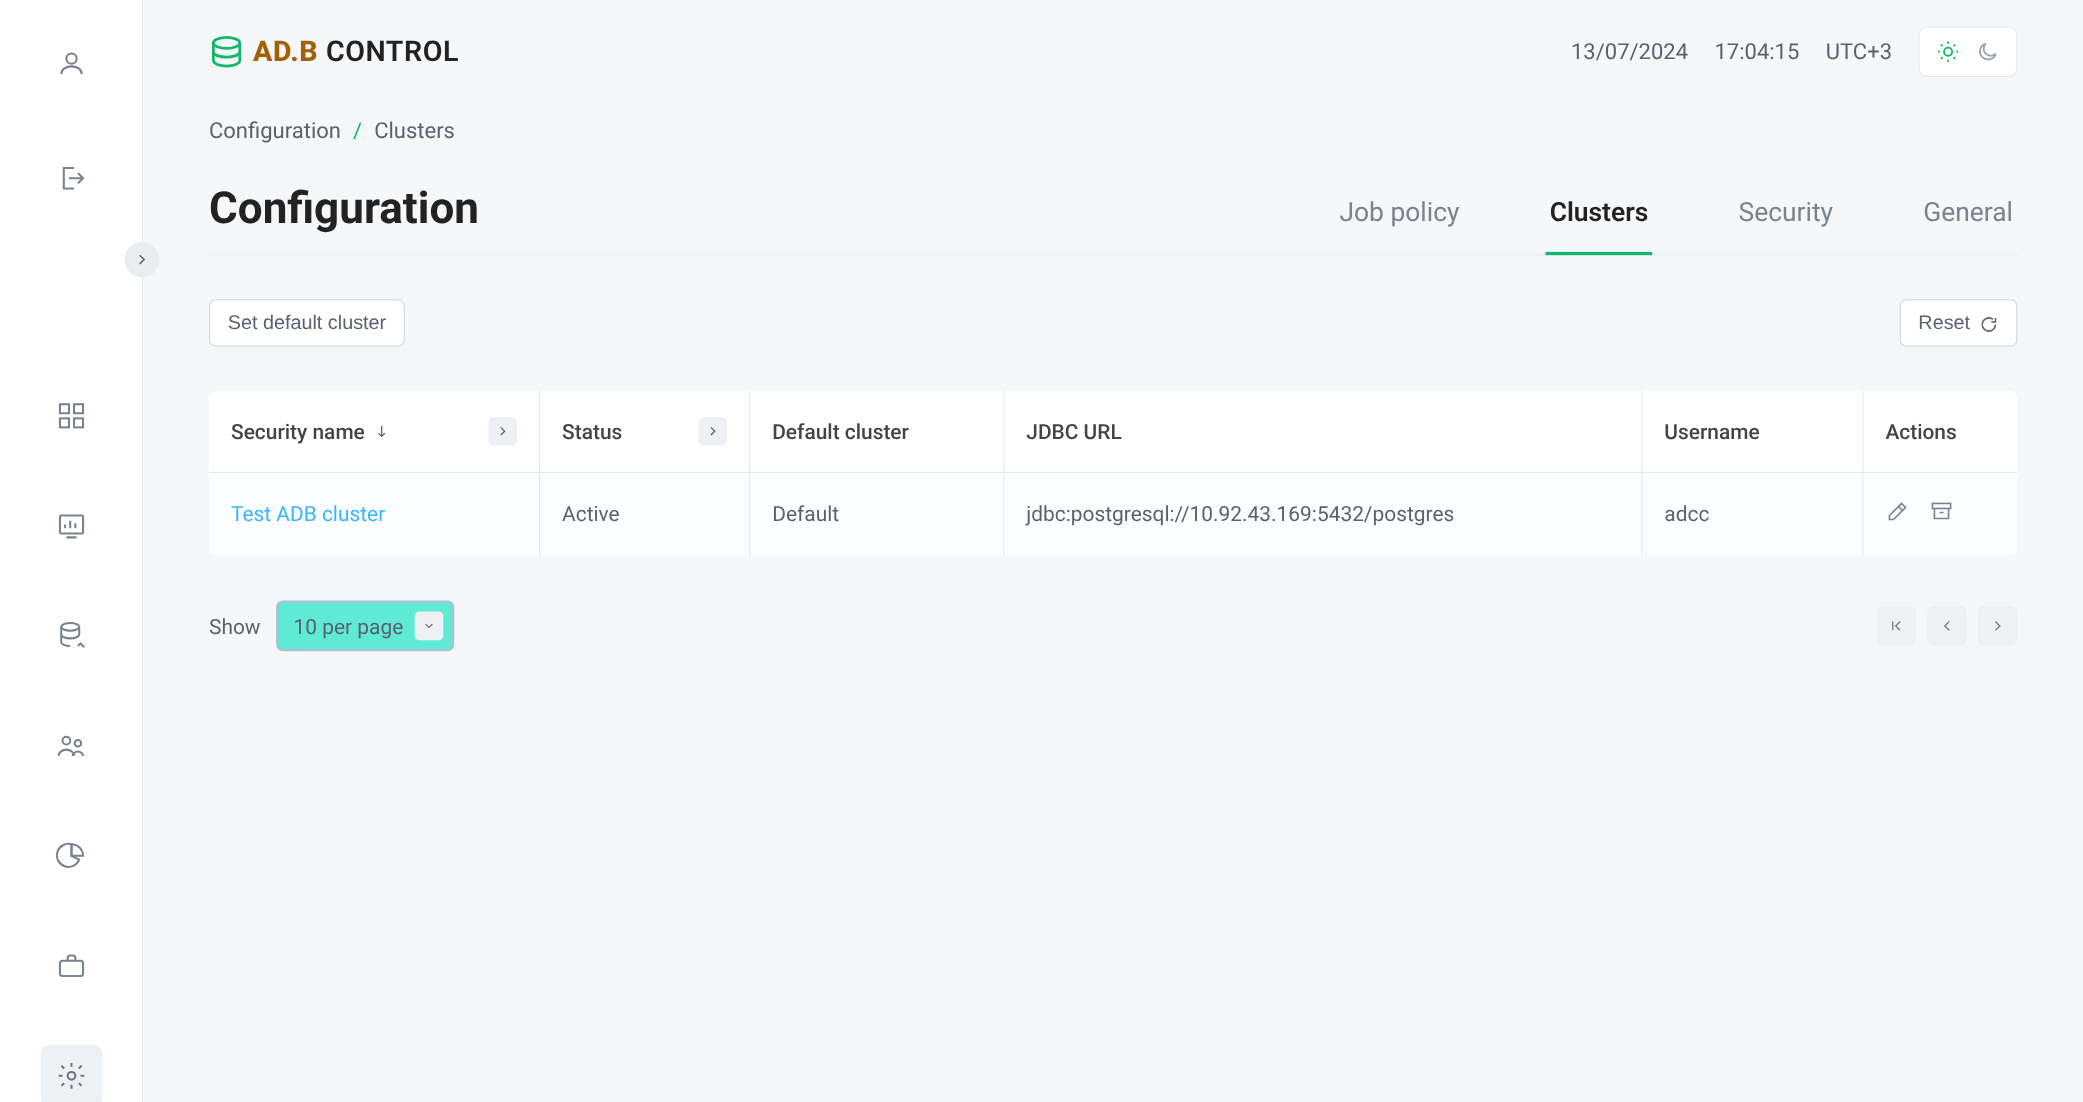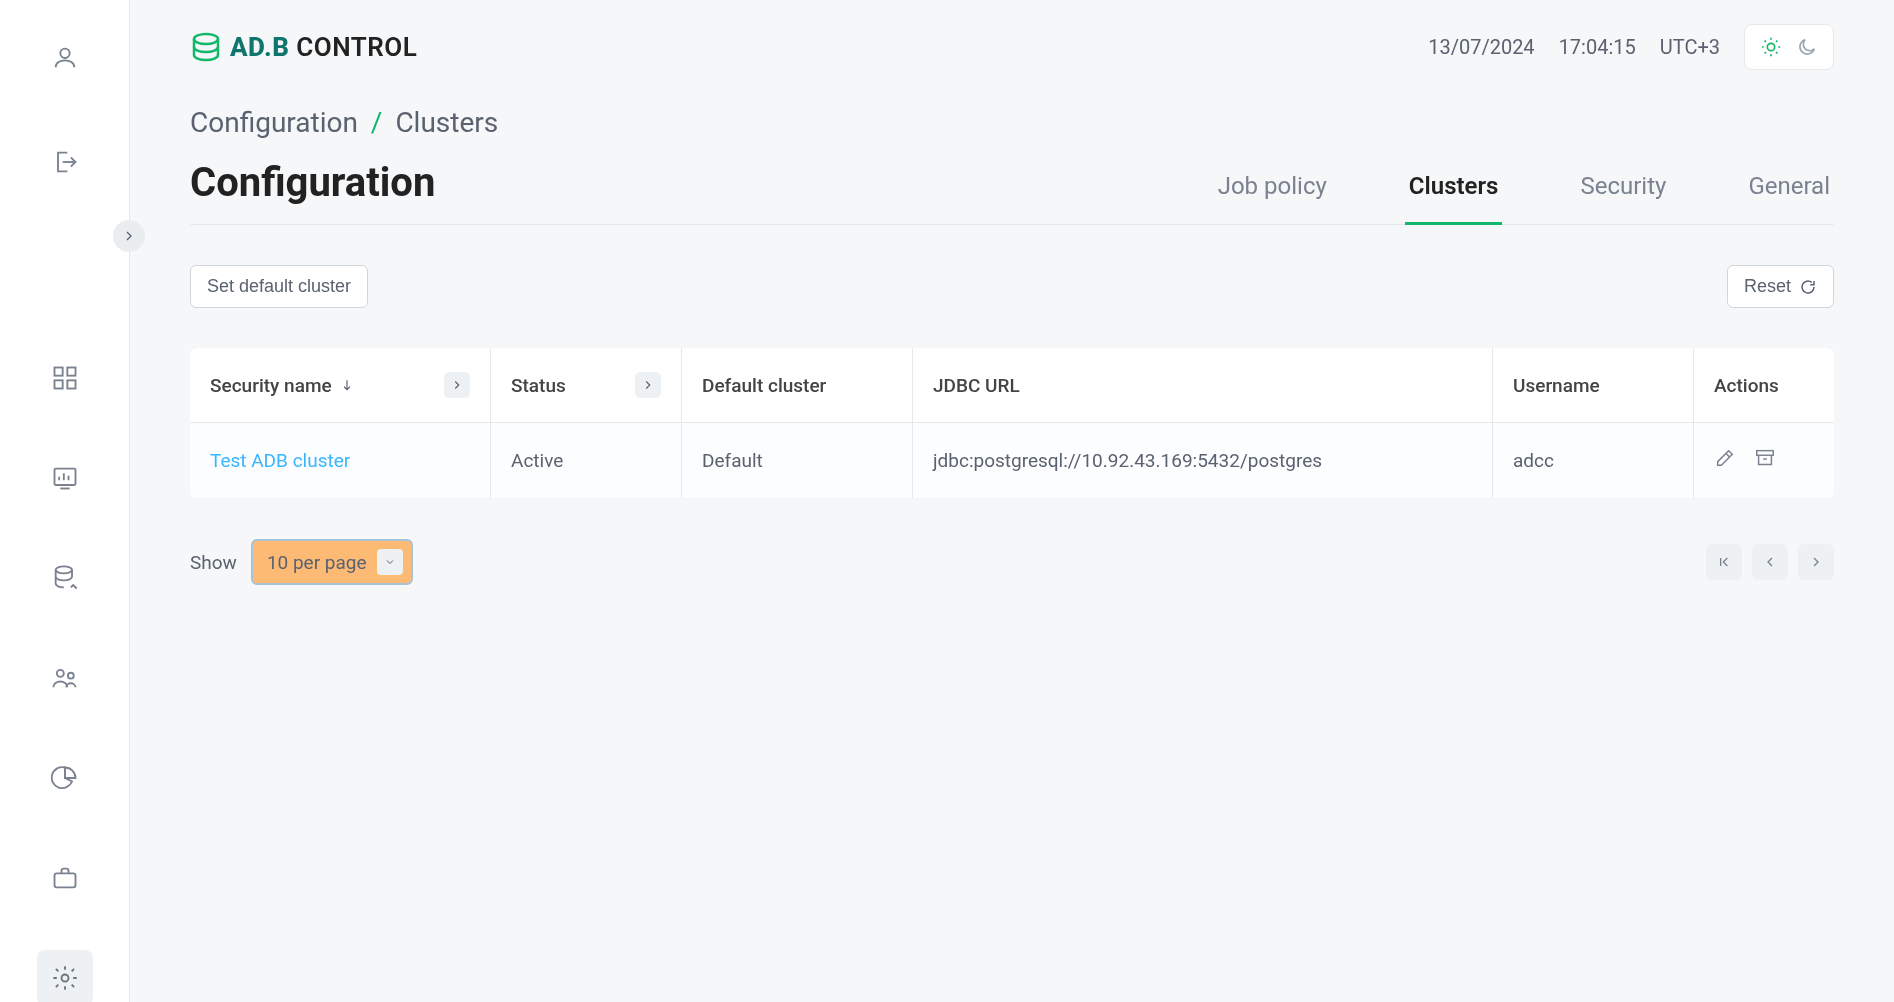--- a/index.html
+++ b/index.html
@@ -51,58 +51,58 @@
   justify-content: center;
   cursor: pointer;
   color: #5a6270;
 }
 .sidebar-toggle svg { width: 16px; height: 16px; stroke: currentColor; fill: none; stroke-width: 2; }
 
 
 .main { flex: 1; padding: 24px 60px 40px 60px; overflow: auto; }
 .topbar { display: flex; justify-content: space-between; align-items: center; margin-bottom: 36px; }
 .logo { display: flex; align-items: center; gap: 8px; font-size: 26px; font-weight: 600; color: #222; letter-spacing: 0.5px; }
-.logo .brand-green { color: #0f766e; font-weight: 800; }
+.logo .brand-green { color: #a16207; font-weight: 800; }
 .logo-icon { width: 32px; height: 30px; }
 .topbar-right { display: flex; align-items: center; gap: 24px; font-size: 20px; color: #5a6270; }
 .theme-toggle {
   display: flex;
   align-items: center;
   gap: 8px;
   background: #fff;
   border: 1px solid #e6e9ec;
   border-radius: 8px;
   padding: 8px 12px;
 }
 .theme-toggle .th-btn { width: 28px; height: 28px; display: flex; align-items: center; justify-content: center; cursor: pointer; }
 .theme-toggle svg { width: 22px; height: 22px; fill: none; stroke-width: 1.8; }
 .th-sun svg { stroke: #12b76a; }
 .th-moon svg { stroke: #9aa3af; }
 
-.breadcrumb { font-size: 28px; color: #5a6270; margin-bottom: 20px; }
+.breadcrumb { font-size: 20px; color: #5a6270; margin-bottom: 36px; }
 .breadcrumb .sep { color: #12b76a; margin: 0 6px; }
 .breadcrumb .leaf { color: #5a6270; }
 
 .page-head { display: flex; justify-content: space-between; align-items: flex-end; border-bottom: 1px solid #e6e9ec; margin-bottom: 40px; }
 .page-title { font-size: 40px; font-weight: 700; color: #222; padding-bottom: 18px; }
 .tabs { display: flex; gap: 74px; }
 .tab {
   font-size: 24px;
   color: #7a8290;
   padding: 0 4px 22px 4px;
   cursor: pointer;
   border-bottom: 3px solid transparent;
   margin-bottom: -1px;
 }
 .tab.active { color: #222; font-weight: 600; border-bottom-color: #12b76a; }
 
 .actions-row { display: flex; justify-content: space-between; margin-bottom: 40px; }
 .btn {
   display: inline-flex;
-  align-items: center;
+  align-items: flex-end;
   gap: 8px;
   background: #fff;
   border: 1px solid #cfd6dc;
   border-radius: 6px;
   padding: 10px 16px;
   font-size: 18px;
   color: #5a6270;
   cursor: pointer;
 }
 .btn svg { width: 18px; height: 18px; stroke: currentColor; fill: none; stroke-width: 2; }
@@ -140,21 +140,21 @@
 
 .table-footer { display: flex; justify-content: space-between; align-items: center; margin-top: 40px; }
 .per-page { display: flex; align-items: center; gap: 14px; font-size: 19px; color: #5a6270; }
 .select {
   display: flex;
   align-items: center;
   gap: 10px;
   border: 2px solid #a8c2d6;
   border-radius: 6px;
   padding: 8px 8px 8px 14px;
-  background: #fdba74;
+  background: #5eead4;
   cursor: pointer;
   font-size: 19px;
 }
 .select .chev {
   width: 26px;
   height: 26px;
   background: #eef1f3;
   border-radius: 4px;
   display: flex;
   align-items: center;

